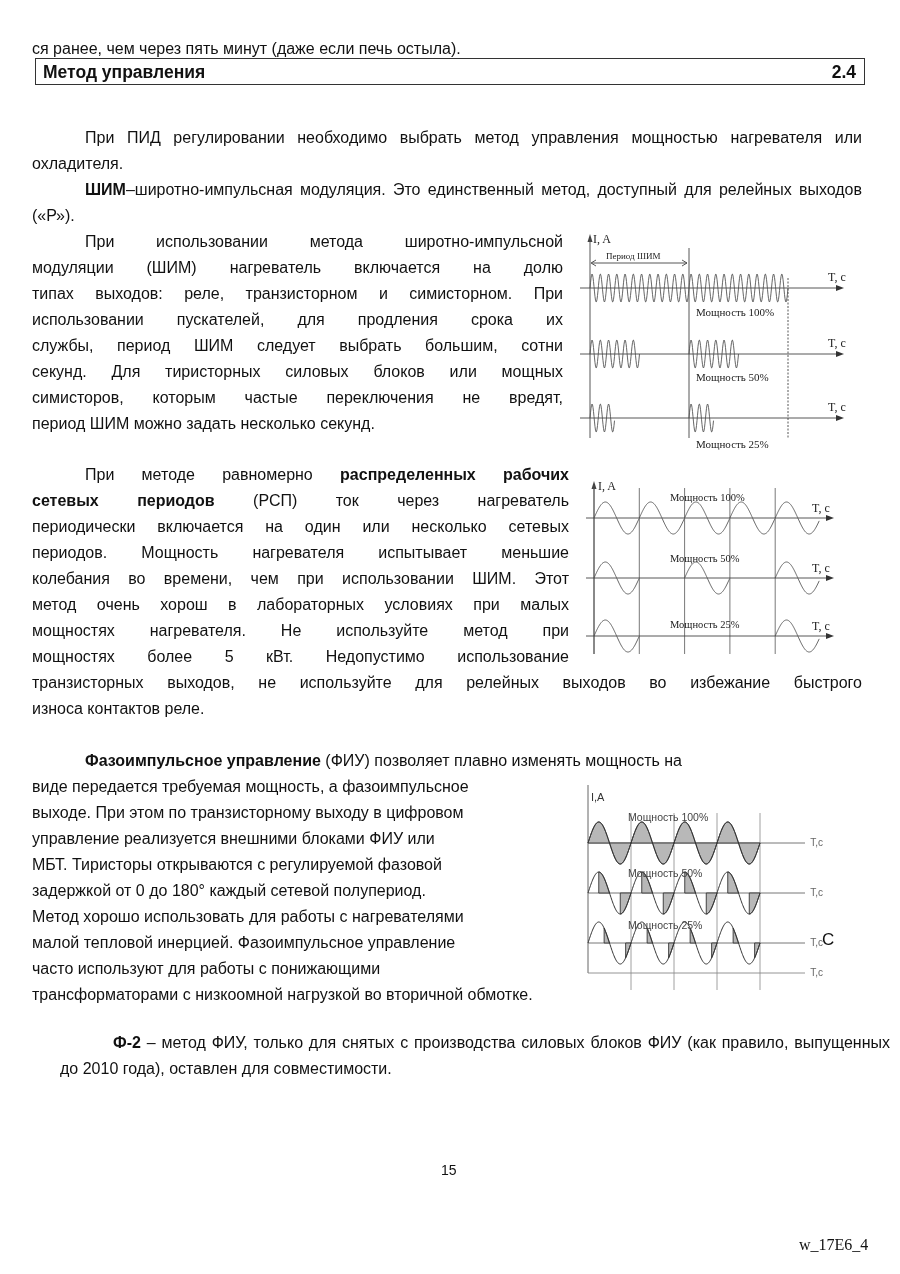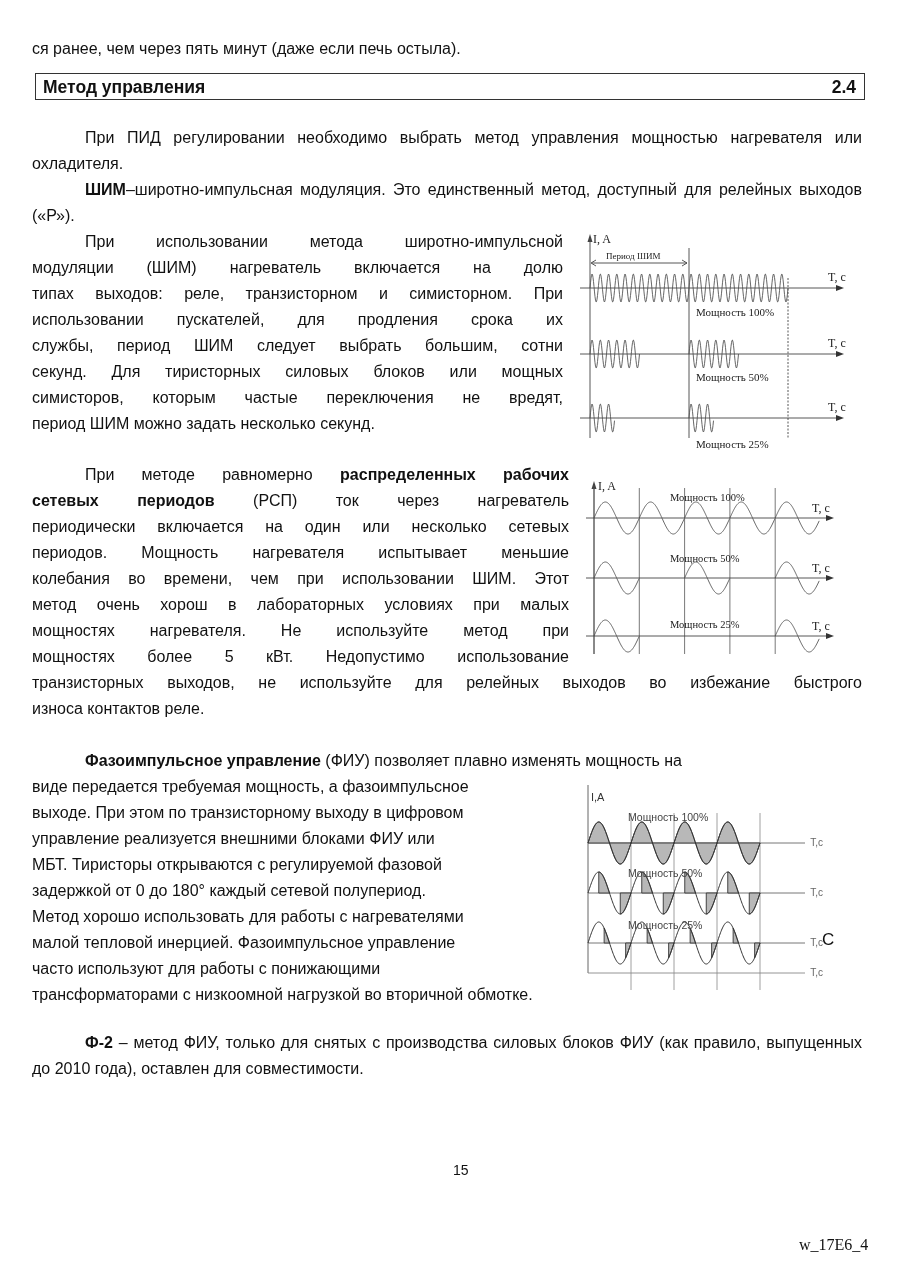--- a/index.html
+++ b/index.html
@@ -4,28 +4,28 @@
 <style>
   html, body { margin: 0; padding: 0; background: #ffffff; }
   body { width: 900px; height: 1274px; position: relative; overflow: hidden;
          font-family: "Liberation Sans", sans-serif; color: #111; }
   .txt { position: absolute; left: 32px; width: 830px; font-size: 16px; line-height: 26px; }
   .just { text-align: justify; }
   .line { display: block; white-space: nowrap; }
   .jl { display: block; text-align: justify; text-align-last: justify; white-space: normal; }
   .ind { text-indent: 53px; }
   b { font-weight: bold; }
-  .section-box { position: absolute; left: 35px; top: 73px; width: 830px; height: 27px;
+  .section-box { position: absolute; left: 35px; top: 58px; width: 830px; height: 27px;
                  border: 1px solid #333; box-sizing: border-box; }
   .section-title { position: absolute; left: 7px; top: 3px; font-weight: bold; font-size: 17.5px; }
   .section-num { position: absolute; right: 8px; top: 3px; font-weight: bold; font-size: 17.5px; }
   .fig { position: absolute; }
   .fig text.serif { font-family: "Liberation Serif", serif; }
   .fig text.sans { font-family: "Liberation Sans", sans-serif; }
-  .page-num { position: absolute; left: 441px; top: 1162px; font-size: 14px; margin-left: 12px; }
+  .page-num { position: absolute; left: 441px; top: 1162px; font-size: 14px; }
   .doc-code { position: absolute; left: 799px; top: 1236px; font-size: 16px;
               font-family: "Liberation Serif", serif; }
   .stray-c { position: absolute; left: 822px; top: 930px; font-size: 17px; }
 </style>
 </head>
 <body>
 
 <div class="txt" style="top:36px;">
   <span>ся ранее, чем через пять минут (даже если печь остыла).</span>
 </div>
@@ -76,21 +76,21 @@
   <span class="line">выходе. При этом по транзисторному выходу в цифровом</span>
   <span class="line">управление реализуется внешними блоками ФИУ или</span>
   <span class="line">МБТ. Тиристоры открываются с регулируемой фазовой</span>
   <span class="line">задержкой от 0 до 180° каждый сетевой полупериод.</span>
   <span class="line">Метод хорошо использовать для работы с нагревателями</span>
   <span class="line">малой тепловой инерцией. Фазоимпульсное управление</span>
   <span class="line">часто используют для работы с понижающими</span>
   <span class="line">трансформаторами с низкоомной нагрузкой во вторичной обмотке.</span>
 </div>
 
-<div class="txt just ind" style="top:1030px;">
+<div class="txt just ind" style="top:1030px;margin-left:28px;">
   <b>Ф-2</b><span> – метод ФИУ, только для снятых с производства силовых блоков ФИУ (как правило, выпущенных до 2010 года), оставлен для совместимости.</span>
 </div>
 
 <svg class="fig" id="fig-pwm" style="left:578px; top:228px;" width="285" height="232">
   <g id="pwm-static" stroke="#444" fill="none" stroke-width="0.9">
     <line x1="12" y1="10" x2="12" y2="210"></line>
     <polygon points="12,6 9.5,14 14.5,14" fill="#444" stroke="none"></polygon>
     <line x1="111" y1="20" x2="111" y2="210"></line>
     <line x1="210" y1="50" x2="210" y2="210" stroke-dasharray="2,1.5"></line>
     <line x1="14" y1="35" x2="109" y2="35"></line>

